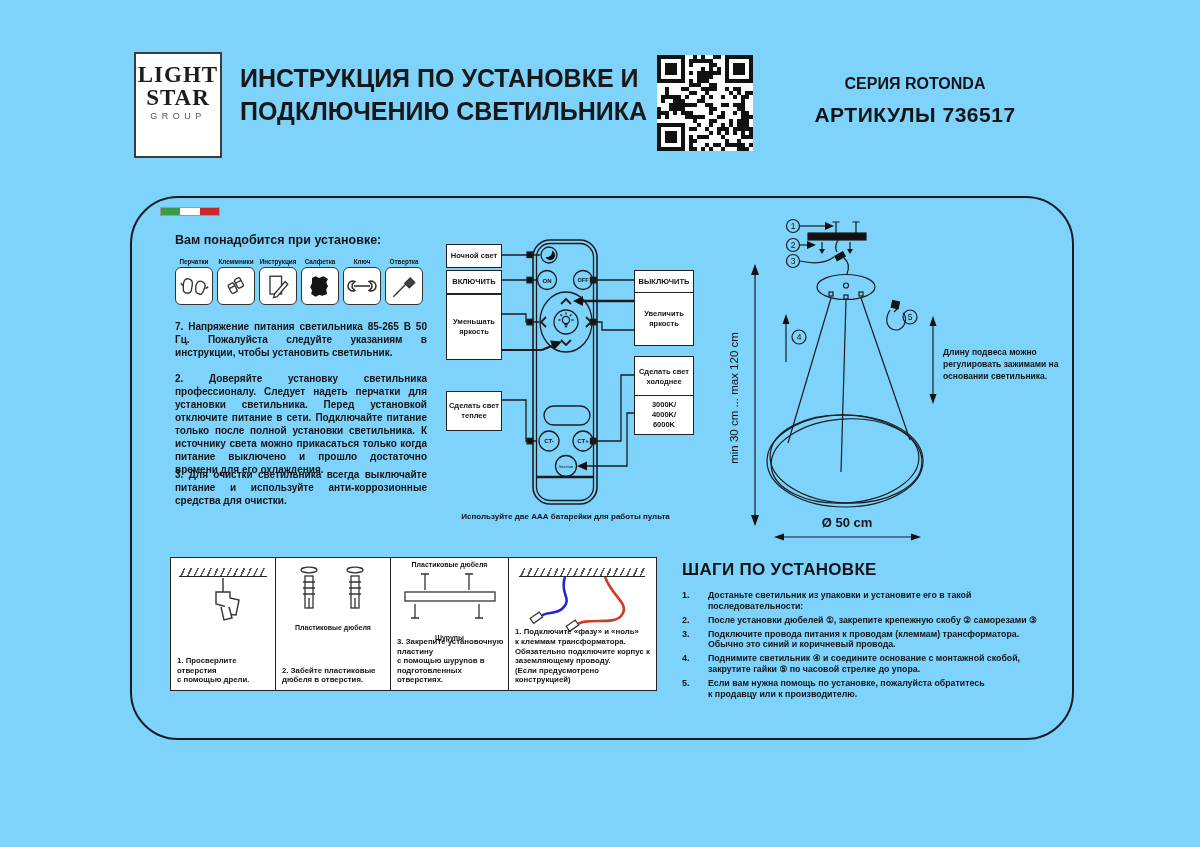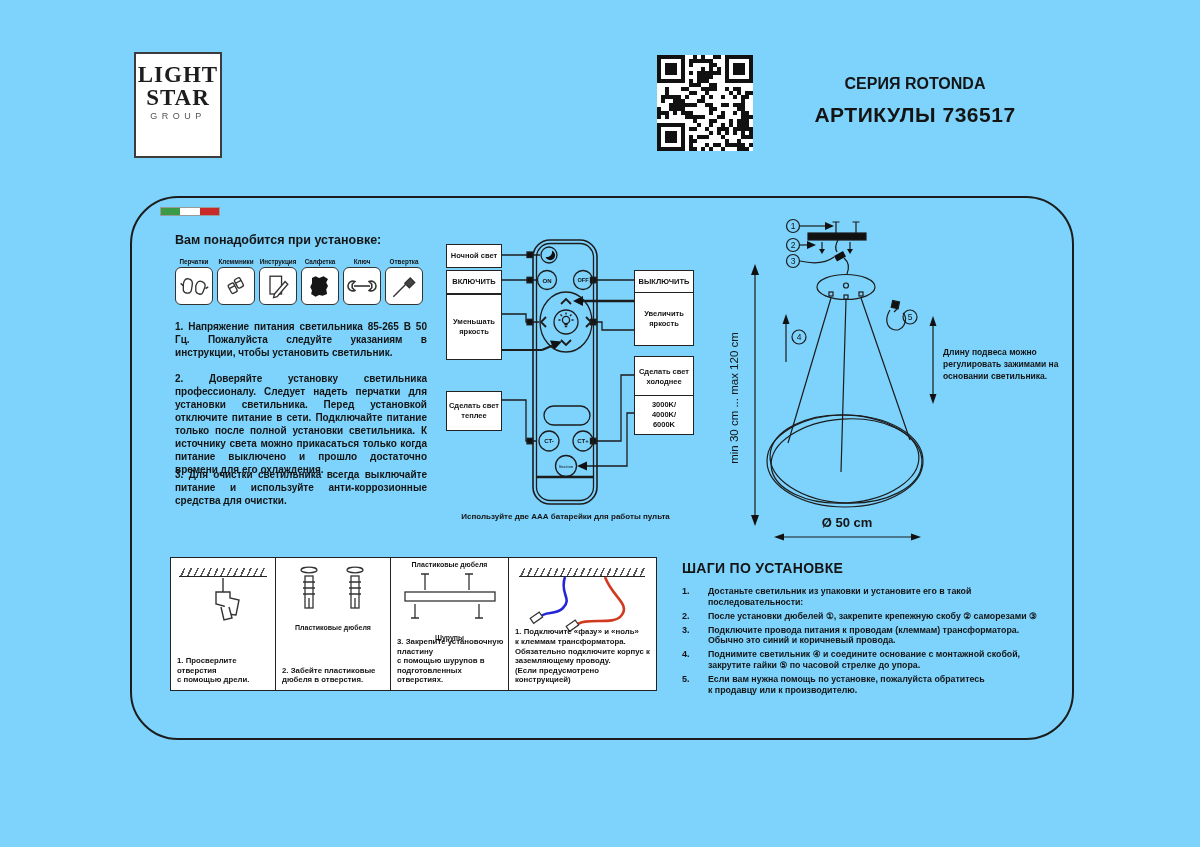--- a/index.html
+++ b/index.html
@@ -41,21 +41,21 @@
   #panels{left:170px;top:557px;width:485px;height:132px;border:1.5px solid #222;display:flex;background:#fff;}
   .panel{position:relative;height:100%;}
   .panel + .panel{border-left:1.5px solid #222;}
   .panel-caption{position:absolute;left:6px;right:2px;bottom:5px;font-size:7.8px;font-weight:600;
                  line-height:9.6px;white-space:pre-line;}
   .panel-label{position:absolute;width:100%;text-align:center;font-size:7px;font-weight:bold;}
   .ceiling{position:absolute;height:8px;border-bottom:1.6px solid #222;
            background:repeating-linear-gradient(115deg,transparent 0 4.5px,#555 4.5px 6px);}
   
   #steps{left:682px;top:560px;width:382px;}
-  #steps-heading{font-size:14px;font-weight:bold;letter-spacing:.3px;margin-bottom:10px;}
+  #steps-heading{font-size:17px;font-weight:bold;letter-spacing:.3px;margin-bottom:10px;}
   .step-row{display:flex;margin-bottom:3.5px;}
   .step-num{width:26px;flex:0 0 26px;font-size:9px;font-weight:bold;}
   .step-text{font-size:8.8px;font-weight:600;line-height:10.6px;white-space:pre-line;}
   
   #footer{left:0;top:776px;width:1200px;text-align:center;font-size:22px;font-weight:bold;}
 </style>
 </head>
 <body>
 
 <div id="page">
@@ -64,20 +64,22 @@
     <div class="logo-word" style="margin-top:9px">LIGHT</div>
     <div class="logo-word">STAR</div>
     <div class="logo-group">GROUP</div>
     <div id="flag">
       <div class="flag-seg" style="background:#3a9b47"></div>
       <div class="flag-seg" style="background:#ffffff"></div>
       <div class="flag-seg" style="background:#c82a2a"></div>
     </div>
   </div>
 
+  <div class="abs" id="doc-title">ИНСТРУКЦИЯ ПО УСТАНОВКЕ И
+ПОДКЛЮЧЕНИЮ СВЕТИЛЬНИКА</div>
   <div class="abs" id="qr" style="position:absolute;">
       <div style="position:absolute;left:36px;top:0px;width:4px;height:4px;background:#111"></div>
       <div style="position:absolute;left:44px;top:0px;width:4px;height:4px;background:#111"></div>
       <div style="position:absolute;left:56px;top:0px;width:4px;height:4px;background:#111"></div>
       <div style="position:absolute;left:60px;top:0px;width:4px;height:4px;background:#111"></div>
       <div style="position:absolute;left:32px;top:4px;width:4px;height:4px;background:#111"></div>
       <div style="position:absolute;left:36px;top:4px;width:4px;height:4px;background:#111"></div>
       <div style="position:absolute;left:40px;top:4px;width:4px;height:4px;background:#111"></div>
       <div style="position:absolute;left:44px;top:4px;width:4px;height:4px;background:#111"></div>
       <div style="position:absolute;left:48px;top:4px;width:4px;height:4px;background:#111"></div>
@@ -328,21 +330,21 @@
         <svg width="32" height="32" viewBox="0 0 36 36">
       <g stroke="#333" stroke-width="1.6" fill="#fff">
         <line x1="8" y1="28" x2="20" y2="16"></line>
         <path d="M19,15 l6,-6 5,5 -6,6 z" fill="#444"></path>
         <line x1="8" y1="28" x2="6" y2="30"></line>
       </g>
         </svg>
       </div>
   </div>
 
-  <div class="safety-p" style="top:320px">1. Напряжение питания светильника 85-265 В 50 Гц. Пожалуйста следуйте указаниям в  инструкции, чтобы установить светильник.</div>
+  <div class="safety-p" style="top:320px">7. Напряжение питания светильника 85-265 В 50 Гц. Пожалуйста следуйте указаниям в  инструкции, чтобы установить светильник.</div>
   <div class="safety-p" style="top:372px">2. Доверяйте установку светильника профессионалу. Следует надеть перчатки для установки светильника. Перед установкой отключите питание в сети. Подключайте питание только после полной установки светильника. К источнику света можно прикасаться только когда питание выключено и прошло достаточно времени для его охлаждения.</div>
   <div class="safety-p" style="top:468px">3. Для очистки светильника всегда выключайте питание и используйте анти-коррозионные средства для очистки.</div>
 
   <svg class="abs" style="left:440px;top:230px" width="270" height="300">
     <g fill="none" stroke="#1c1c1c" stroke-width="1.3">
 
       <path d="M58,25 H100"></path>
         <rect x="87" y="22" width="5.5" height="5.5" fill="#111"></rect>
       <path d="M58,50 H97"></path>
         <rect x="87" y="47.3" width="5.5" height="5.5" fill="#111"></rect>

